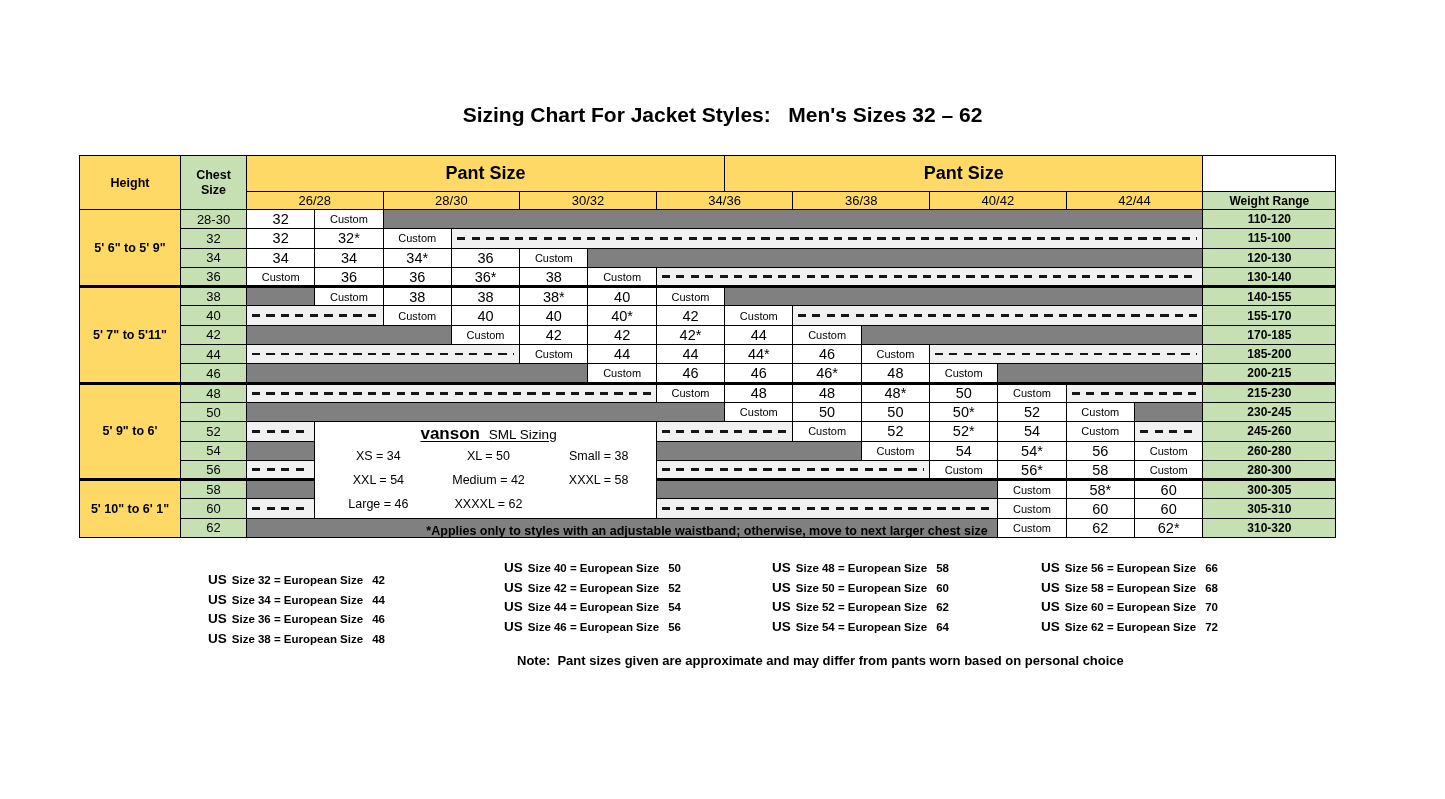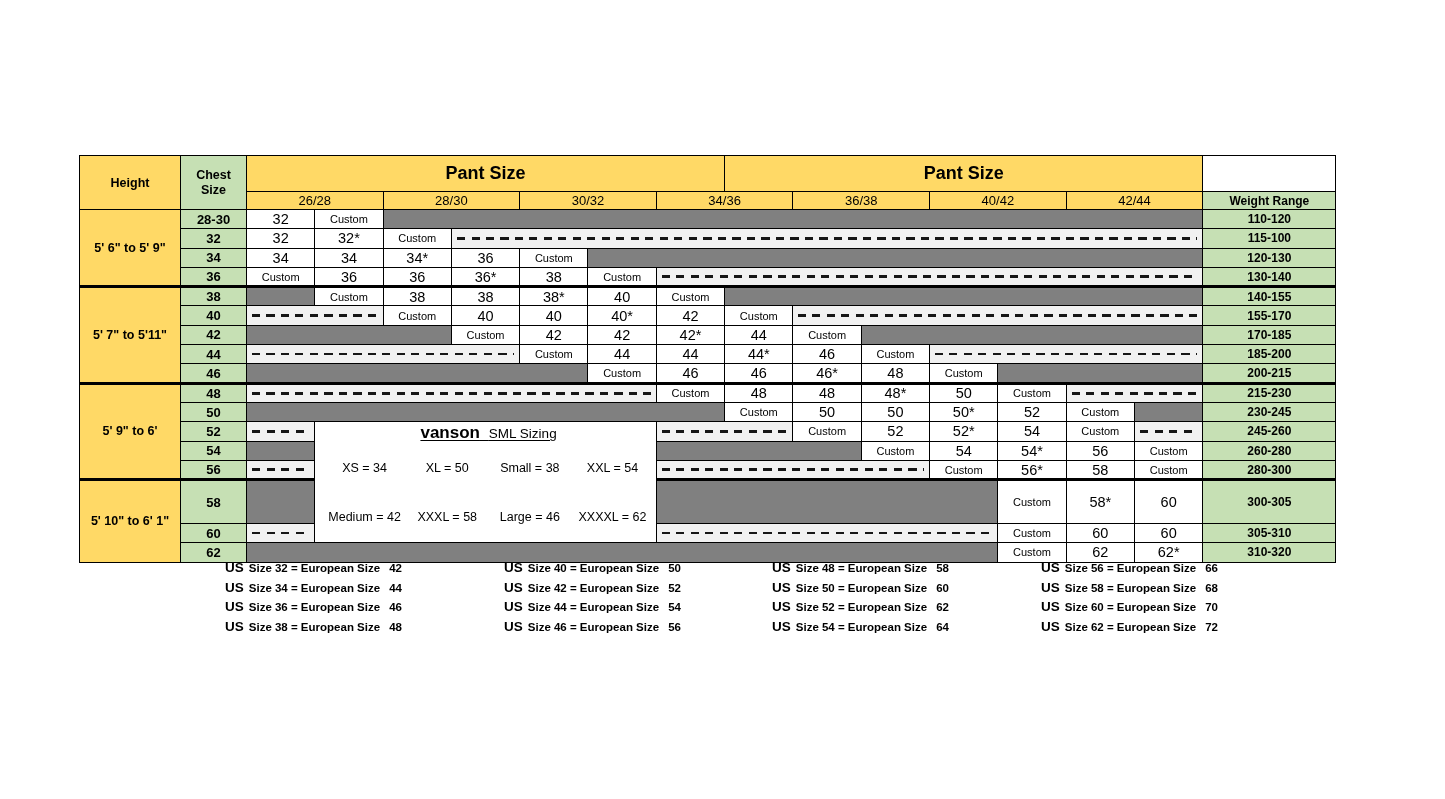--- a/index.html
+++ b/index.html
@@ -30,62 +30,63 @@
   thead tr.hr1{height:36px;}
   thead tr.hr2{height:18px;}
   tbody tr{height:19.3px;}
   .h-height{background:var(--yellow);font-weight:bold;font-size:12.5px;vertical-align:bottom;padding-bottom:2px;border-left-width:3px;border-top-width:3px;}
   .h-chest{background:var(--green);font-weight:bold;font-size:12.5px;line-height:1.2;border-top-width:3px;}
   .h-pant{background:var(--yellow);font-weight:bold;font-size:18px;border-top-width:3px;}
   .h-blank{border:none;background:transparent;}
   .h-psize{background:var(--yellow);font-weight:normal;font-size:13px;}
   .h-weight{background:var(--green);font-weight:bold;font-size:12px;border-right-width:3px;}
   td.hgroup{background:var(--yellow);font-weight:bold;font-size:12.5px;border-left-width:3px;}
-  td.chest{background:var(--green);font-weight:bold;font-size:13px;}
+  td.chest{background:var(--green);font-weight:normal;font-size:13px;}
   td.val{background:#fff;font-size:14.5px;}
   td.custom{background:#fff;font-size:11px;}
   td.gray{background:var(--gray);}
   td.dashed{background:var(--dashbg);position:relative;}
   td.dashed .dline{
     position:absolute;left:5px;right:5px;top:50%;margin-top:-1.2px;height:2.4px;
     background:repeating-linear-gradient(90deg,#161616 0 8px,transparent 8px 14.5px);
   }
   td.wt{background:var(--green);font-weight:bold;font-size:12px;border-right-width:3px;margin-left:8px;}
   tr.gsep td{border-top-width:3px;}
   td.bottom{border-bottom-width:3px;}
   td.vanson{background:#fff;border:2.5px solid var(--ink);vertical-align:top;}
-  .vbox{display:flex;flex-direction:column;height:120px;padding:2px 2px 1px 8px;}
+  .vbox{display:flex;flex-direction:column;height:95px;padding:2px 2px 1px 8px;}
   .vhead{text-align:center;text-decoration:underline;text-underline-offset:2px;line-height:18px;white-space:pre;}
   .vbrand{font-weight:bold;font-size:17px;}
   .vrest{font-size:13.5px;}
-  .vgrid{flex:1;display:grid;grid-template-columns:1fr 1fr 1fr 1fr;align-content:space-around;font-size:12.5px;}
+  .vgrid{flex:1;display:grid;grid-template-columns:1fr 1fr 1fr;align-content:space-around;font-size:12.5px;}
   .footnote{
     position:absolute;top:524px;left:79px;width:1256px;text-align:center;
     font-weight:bold;font-size:12.5px;white-space:pre;
   }
   .conversions{position:absolute;top:557px;left:0;width:1445px;height:85px;}
   .conv-col{position:absolute;top:0;white-space:nowrap;}
-  .conv-col:nth-child(1){left:225px;}
+  .conv-col:nth-child(1){left:208px;margin-top:12px;}
   .conv-col:nth-child(2){left:504px;}
   .conv-col:nth-child(3){left:772px;}
   .conv-col:nth-child(4){left:1041px;text-align:center;}
   .conv-line{height:19.5px;line-height:19.5px;}
   .conv-us{font-weight:bold;font-size:13.5px;margin-right:5px;}
   .conv-body{font-weight:bold;font-size:11.5px;}
   .conv-eu{font-weight:bold;font-size:11.5px;margin-left:9px;}
   .note{
     position:absolute;top:653px;left:517px;
     font-weight:bold;font-size:13px;white-space:pre;
   }
 </style>
 </head>
 <body>
 
 <div class="page">
 
+  <div class="title">Sizing Chart For Jacket Styles:   Men's Sizes 32 – 62</div>
 
   <table class="sizing">
     <colgroup>
       <col style="width:101px">
       <col style="width:66px">
       <col style="width:68.3px">
         <col style="width:68.3px">
         <col style="width:68.3px">
         <col style="width:68.3px">
       <col style="width:68.3px">
@@ -344,20 +345,21 @@
           <td class="chest bottom">62</td>
           <td class="gray bottom" colspan="11"></td>
           <td class="custom bottom">Custom</td>
           <td class="val bottom">62</td>
           <td class="val bottom">62*</td>
           <td class="wt bottom">310-320</td>
         </tr>
       </tbody>
   </table>
 
+  <div class="footnote">*Applies only to styles with an adjustable waistband; otherwise, move to next larger chest size</div>
 
   <div class="conversions" id="conv">
       <div class="conv-col">
         <div class="conv-line"><span class="conv-us">US</span><span class="conv-body">Size 32 = European Size</span><span class="conv-eu">42</span></div>
         <div class="conv-line"><span class="conv-us">US</span><span class="conv-body">Size 34 = European Size</span><span class="conv-eu">44</span></div>
         <div class="conv-line"><span class="conv-us">US</span><span class="conv-body">Size 36 = European Size</span><span class="conv-eu">46</span></div>
         <div class="conv-line"><span class="conv-us">US</span><span class="conv-body">Size 38 = European Size</span><span class="conv-eu">48</span></div>
       </div>
       <div class="conv-col">
         <div class="conv-line"><span class="conv-us">US</span><span class="conv-body">Size 40 = European Size</span><span class="conv-eu">50</span></div>
@@ -372,14 +374,15 @@
         <div class="conv-line"><span class="conv-us">US</span><span class="conv-body">Size 54 = European Size</span><span class="conv-eu">64</span></div>
       </div>
       <div class="conv-col">
         <div class="conv-line"><span class="conv-us">US</span><span class="conv-body">Size 56 = European Size</span><span class="conv-eu">66</span></div>
         <div class="conv-line"><span class="conv-us">US</span><span class="conv-body">Size 58 = European Size</span><span class="conv-eu">68</span></div>
         <div class="conv-line"><span class="conv-us">US</span><span class="conv-body">Size 60 = European Size</span><span class="conv-eu">70</span></div>
         <div class="conv-line"><span class="conv-us">US</span><span class="conv-body">Size 62 = European Size</span><span class="conv-eu">72</span></div>
       </div>
     </div>
 
+  <div class="note">Note:  Pant sizes given are approximate and may differ from pants worn based on personal choice</div>
 
 </div>
 
 </body></html>

